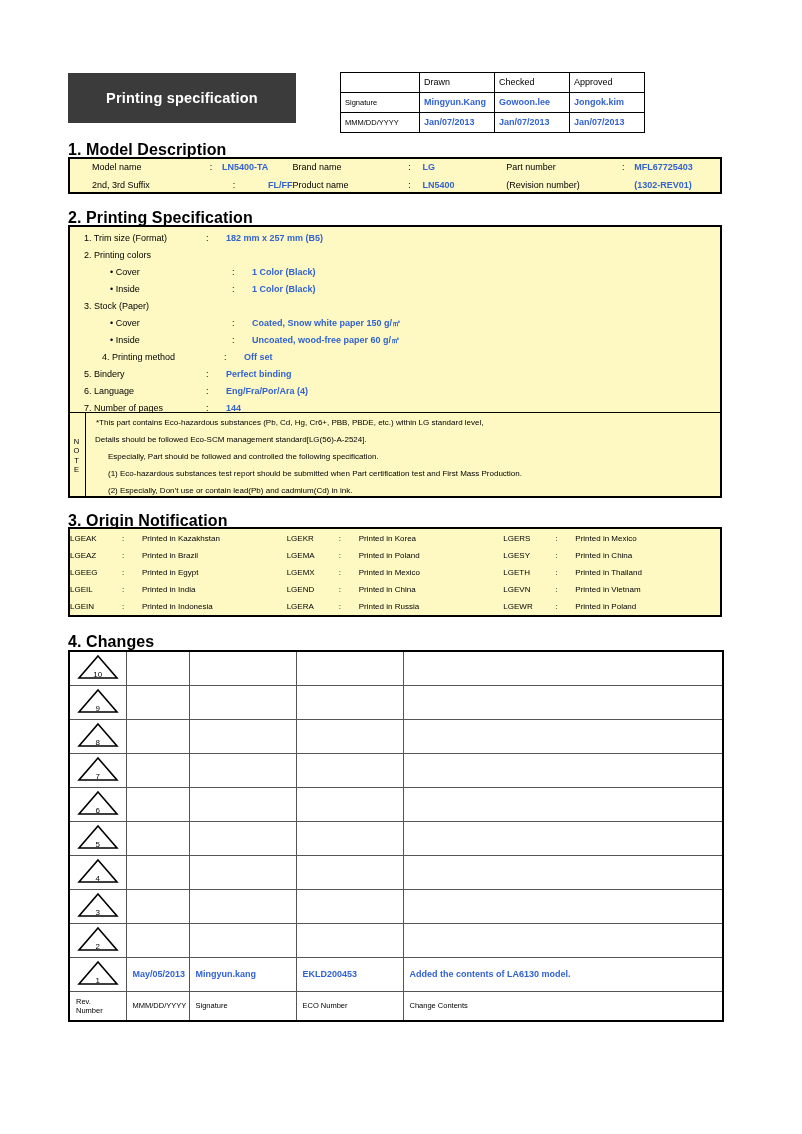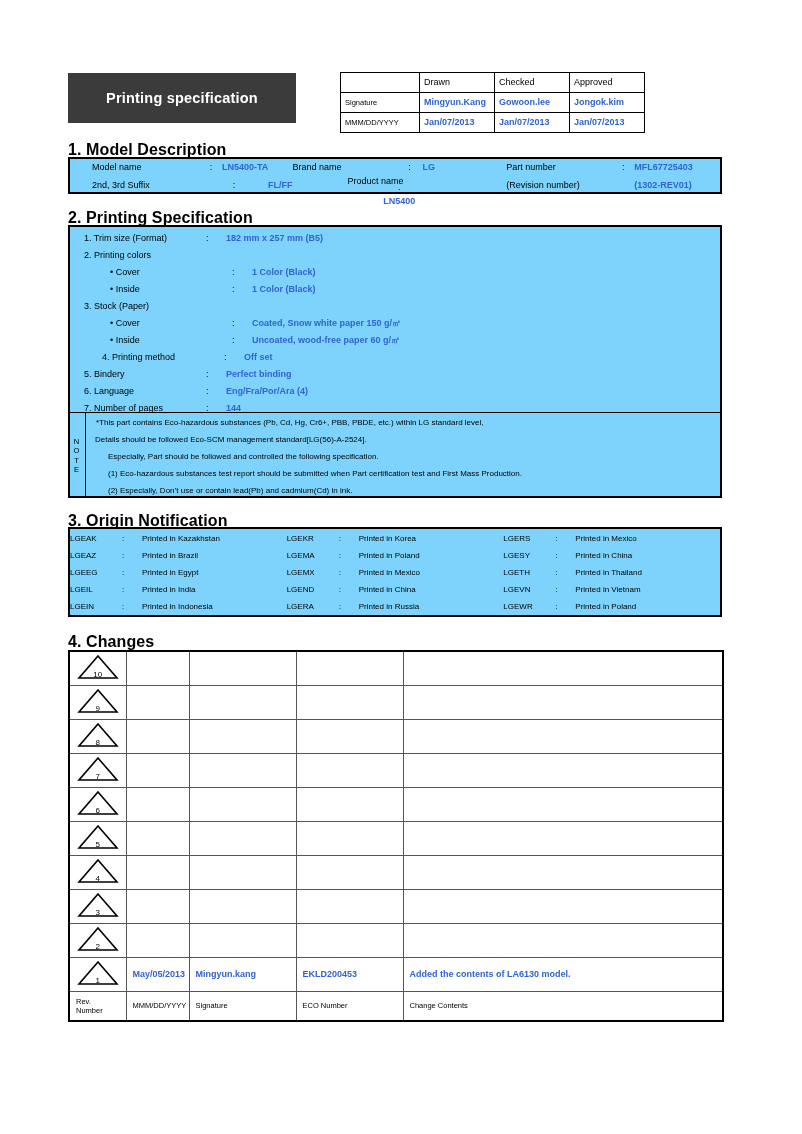--- a/index.html
+++ b/index.html
@@ -10,21 +10,21 @@
     color:#000;
     -webkit-font-smoothing:antialiased;
   }
   .page{position:relative;width:802px;height:1134px;overflow:hidden;}
 
   
   .blue{color:#3263d0;font-weight:bold;}
   .sec-title{
     position:absolute;font-size:16px;font-weight:bold;letter-spacing:.1px;text-align:right;
   }
-  .box{position:absolute;border:2px solid #000;box-sizing:border-box;background:#7dd3fc;}
+  .box{position:absolute;border:2px solid #000;box-sizing:border-box;background:#fef9c3;}
 
   
   #title-banner{
     position:absolute;left:68px;top:73px;width:228px;height:50px;
     background:#3b3b3b;display:flex;align-items:center;justify-content:center;
   }
   #title-banner span{
     color:#fff;font-size:14.5px;font-weight:bold;letter-spacing:.2px;
   }
 
@@ -156,21 +156,21 @@
       <div class="md-cell md-col1" style="grid-column:1;grid-row:2;gap:23px;">
         <span class="k">2nd, 3rd Suffix</span>
         <span class="c">:</span>
         <span class="blue">FL/FF</span>
       </div>
       <div class="md-cell md-col2" style="grid-column:2;grid-row:1;">
         <span class="k">Brand name</span>
         <span class="c">:</span>
         <span class="blue">LG</span>
       </div>
-      <div class="md-cell md-col2" style="grid-column:2;grid-row:2;flex-direction:column;">
+      <div class="md-cell md-col2" style="grid-column:2;grid-row:2;">
         <span class="k">Product name</span>
         <span class="c">:</span>
         <span class="blue">LN5400</span>
       </div>
       <div class="md-cell md-col3" style="grid-column:3;grid-row:1;">
         <span class="k">Part number</span>
         <span class="c">:</span>
         <span class="blue">MFL67725403</span>
       </div>
       <div class="md-cell md-col3" style="grid-column:3;grid-row:2;">

